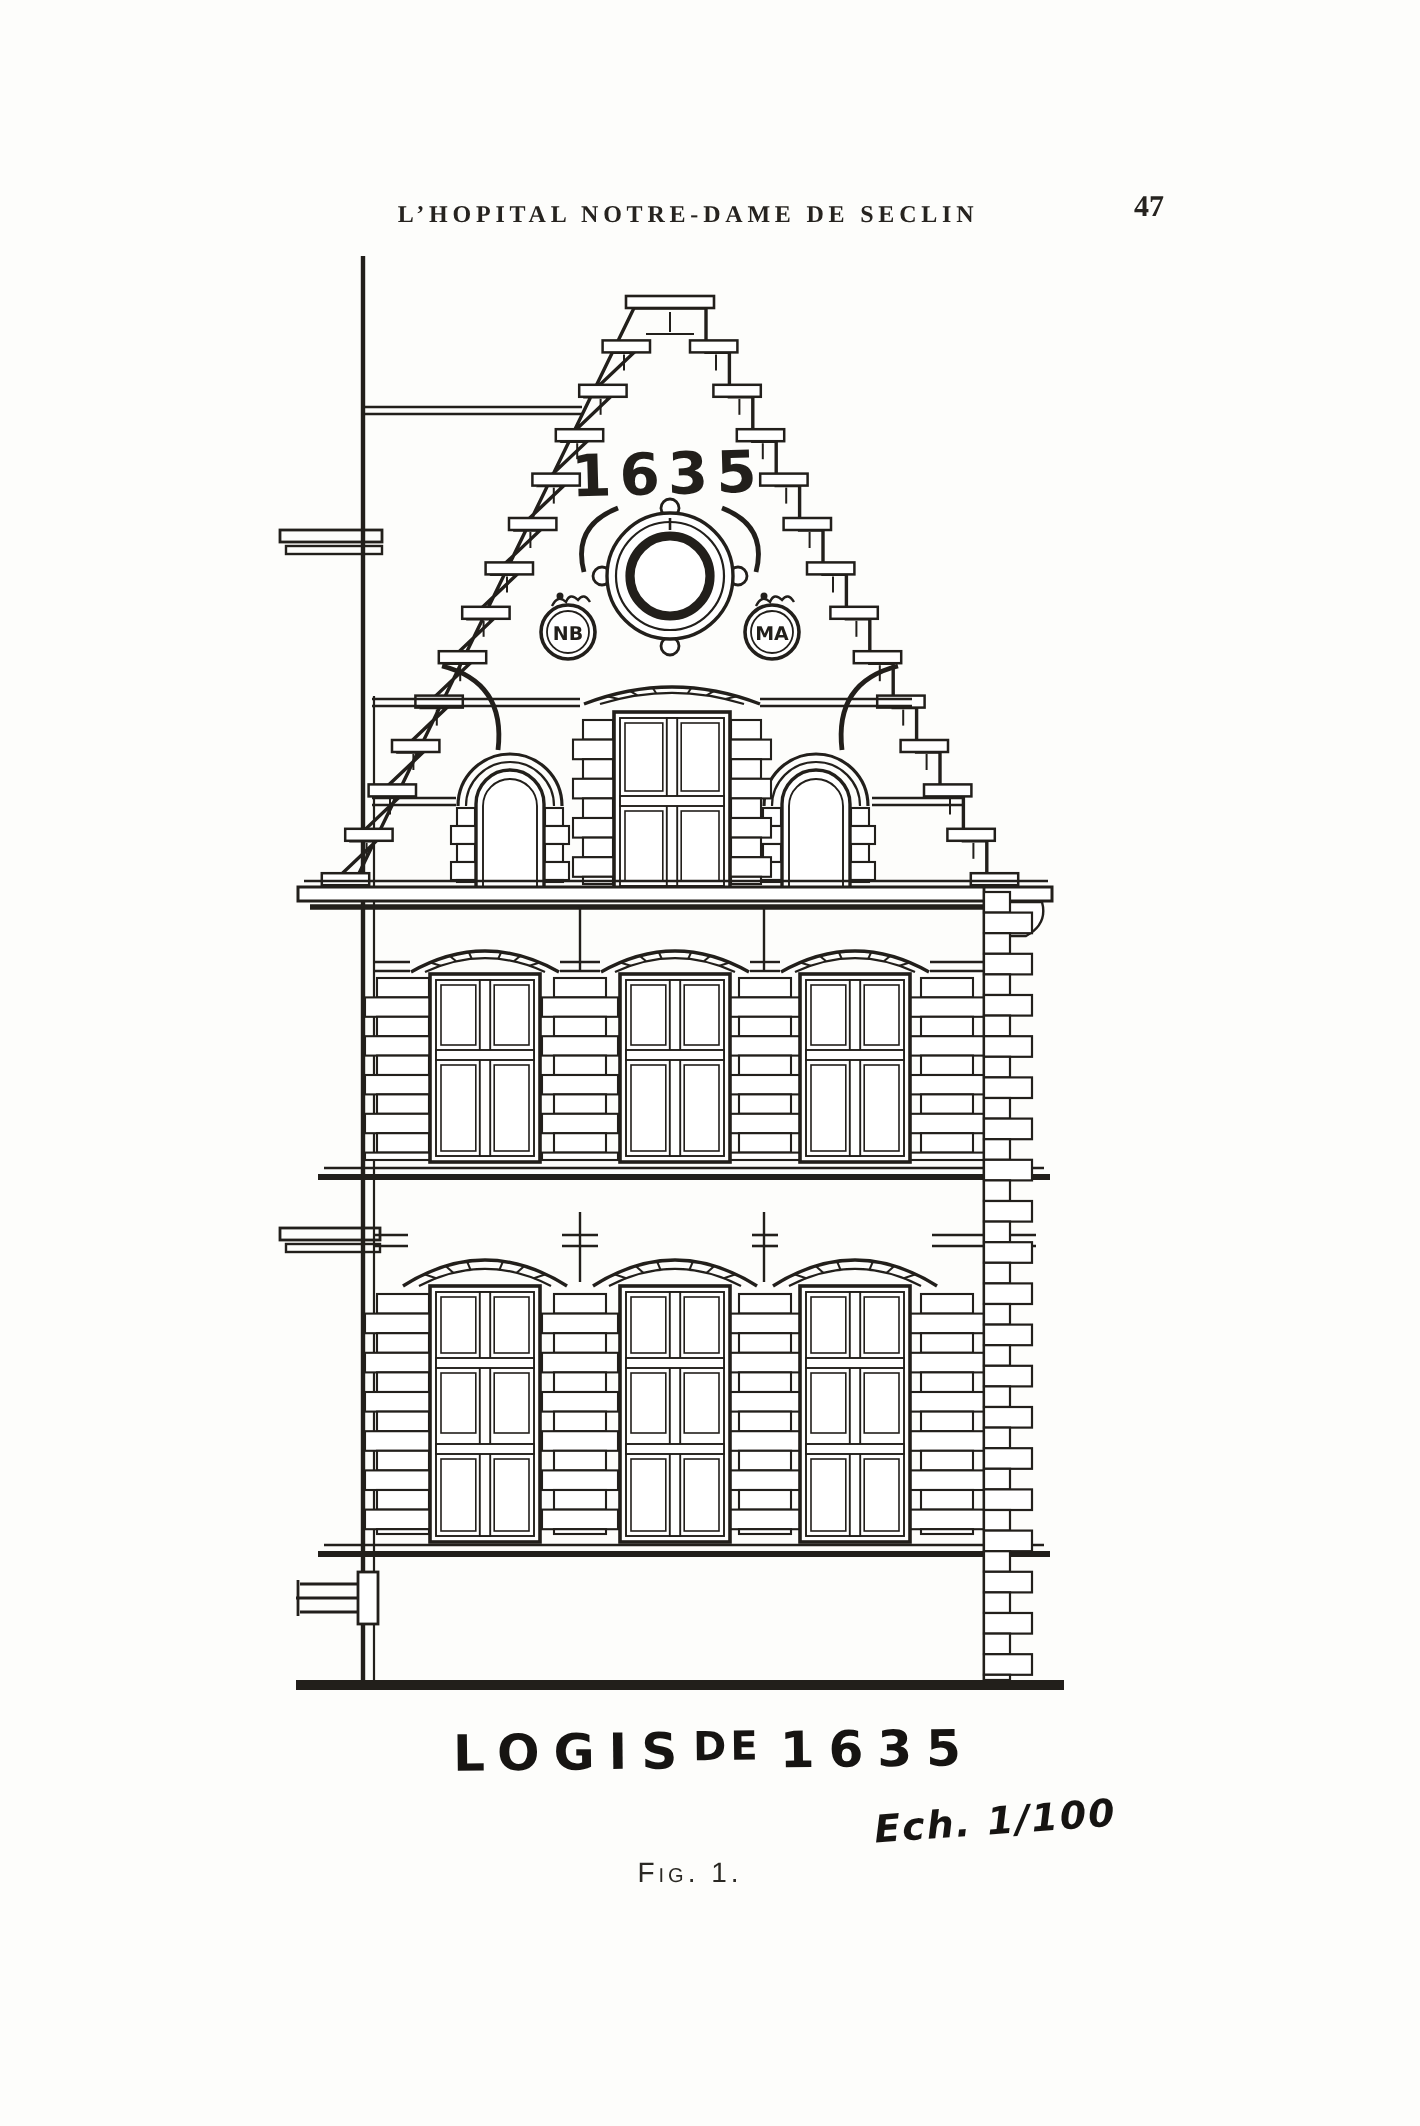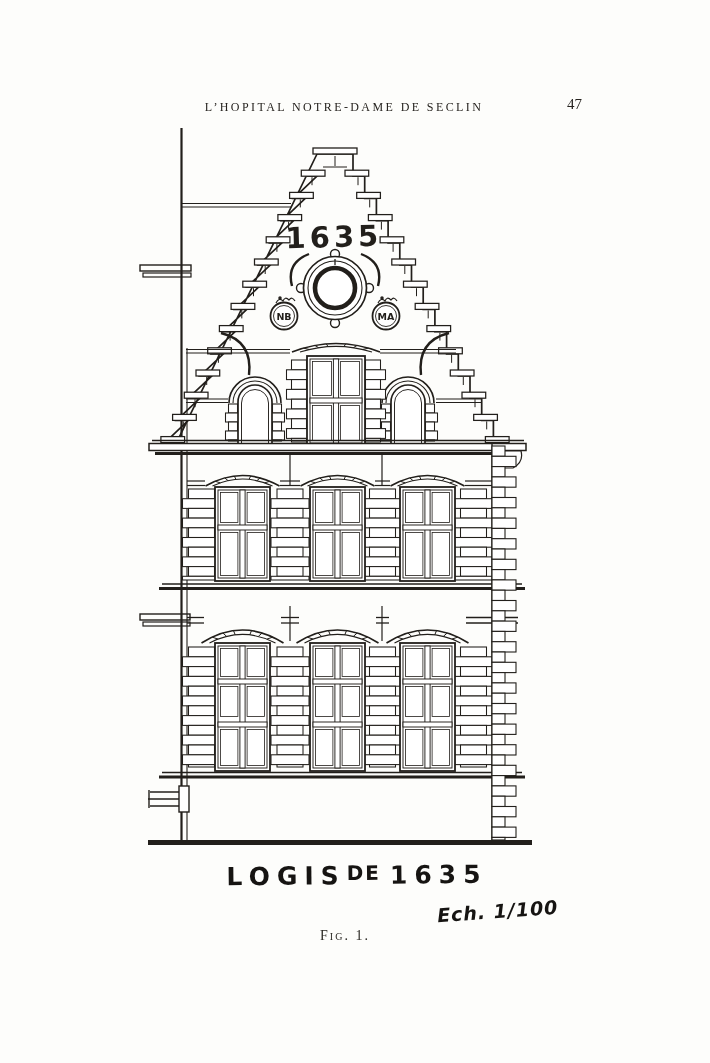--- a/index.html
+++ b/index.html
@@ -1,33 +1,33 @@
 <!DOCTYPE html>
 <html><head>
 <meta charset="utf-8">
 <style>
   html,body{margin:0;padding:0;background:#e8e8e6;}
   .page{position:relative;width:710px;height:1063px;background:#fdfdfb;overflow:hidden;
         font-family:"Liberation Serif",serif;}
   .header-title{position:absolute;top:100px;left:50%;transform:translateX(-50%);margin-left:-11px;
-        font-family:"Liberation Serif",serif;font-size:12px;font-weight:normal;letter-spacing:2.4px;
+        font-family:"Liberation Serif",serif;font-size:12px;font-weight:bold;letter-spacing:2.4px;
         white-space:nowrap;color:#26231f;}
   .page-number{position:absolute;top:96px;left:567px;font-family:"Liberation Serif",serif;
-        font-size:15px;font-weight:normal;color:#26231f;}
+        font-size:15px;font-weight:bold;color:#26231f;}
   .facade-svg{position:absolute;top:0;left:0;}
   .caption-title{position:absolute;top:861px;left:50%;transform:translateX(-50%) rotate(-0.6deg);
         margin-left:2px;white-space:nowrap;color:#161412;
         font-family:"DejaVu Sans",sans-serif;font-weight:bold;}
   .caption-word,.caption-year{font-size:25px;letter-spacing:7px;}
   .caption-connector{font-size:20px;letter-spacing:2px;margin:0 9px 0 1px;vertical-align:4px;}
   .scale-note{position:absolute;top:900px;left:437px;color:#161412;letter-spacing:1px;
         font-family:"DejaVu Sans",sans-serif;font-weight:bold;font-style:italic;font-size:19px;
         transform:rotate(-4deg);}
   .fig-label{position:absolute;top:928px;left:50%;transform:translateX(-50%);margin-left:-10px;
-        font-family:Liberation Serif, serif;font-variant:small-caps;font-size:14px;
+        font-family:Liberation Sans, sans-serif;font-variant:small-caps;font-size:14px;
         letter-spacing:2px;color:#2a2823;}
 </style>
 </head>
 <body>
 
 <div class="page">
   <div class="header-title">L’HOPITAL NOTRE-DAME DE SECLIN</div>
   <div class="page-number">47</div>
 
   <svg id="facade" class="facade-svg" width="710" height="1063" viewBox="0 0 710 1063">

